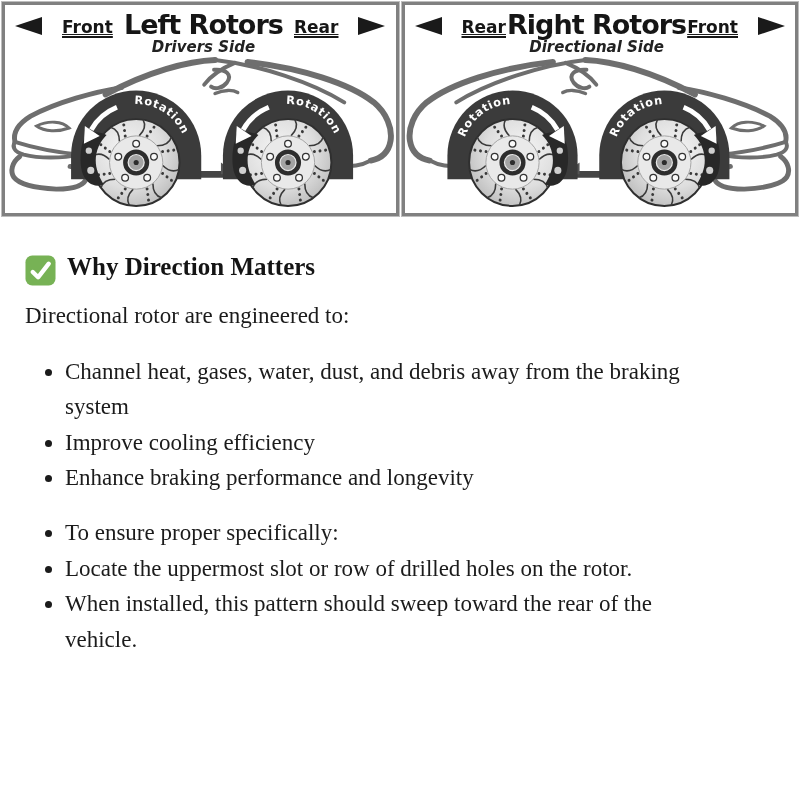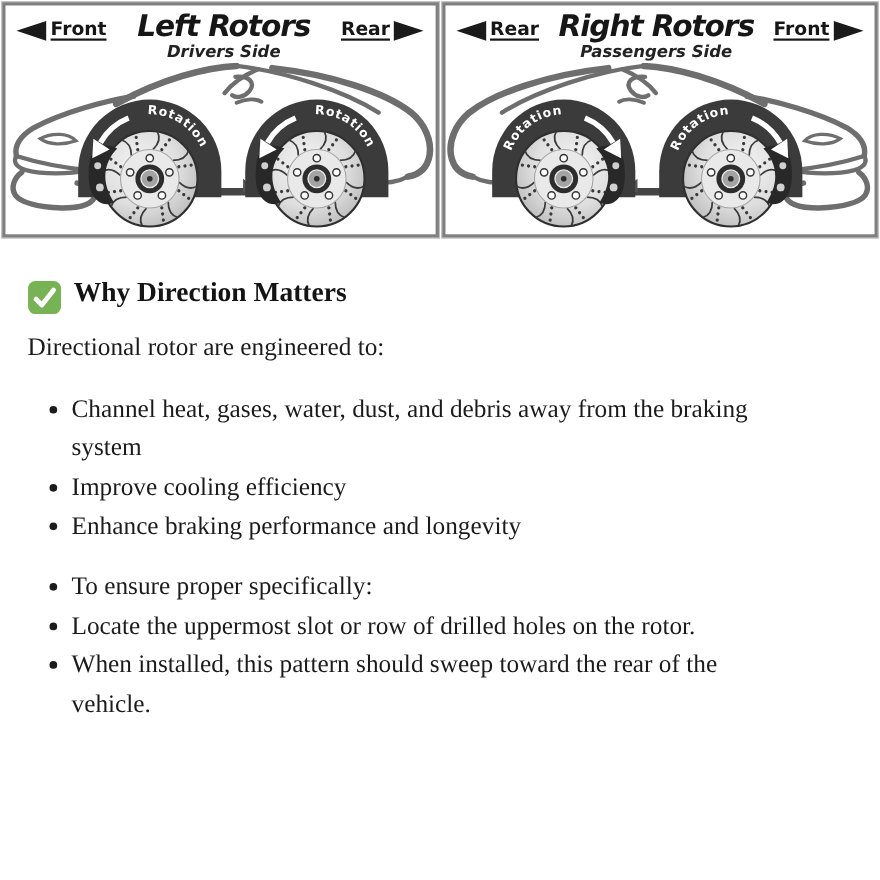--- a/index.html
+++ b/index.html
@@ -3,27 +3,27 @@
 <meta charset="utf-8">
 <style>
   html,body{margin:0;padding:0;background:#fff;}
   body{width:800px;font-family:"Liberation Serif",serif;color:#1b1b1b;}
   .page{width:800px;}
 
   
   .diagram{display:flex;gap:3px;padding:2px;}
   .panel{flex:1;border:3px solid #808080;box-shadow:0 0 0 1px #bdbdbd;background:#fff;overflow:hidden;}
   .panel-header{display:flex;align-items:flex-start;justify-content:space-between;height:52px;padding:8px 10px 0 10px;box-sizing:border-box;}
-  .dir{display:flex;align-items:flex-end;gap:4px;margin-top:4px;}
+  .dir{display:flex;align-items:flex-start;gap:20px;margin-top:4px;text-decoration:underline;}
   .dir-label{font-family:"DejaVu Sans","Liberation Sans",sans-serif;font-weight:bold;font-size:17px;color:#161616;text-decoration:underline;text-decoration-thickness:2px;text-underline-offset:3px;}
   .tri{width:0;height:0;display:inline-block;}
   .tri-left{border-top:9px solid transparent;border-bottom:9px solid transparent;border-right:27px solid #1a1a1a;}
   .tri-right{border-top:9px solid transparent;border-bottom:9px solid transparent;border-left:27px solid #1a1a1a;}
   .titles{text-align:center;margin-top:-2px;}
-  .panel-title{font-family:"DejaVu Sans","Liberation Sans",sans-serif;font-weight:800;font-size:27px;letter-spacing:-1px;color:#161616;line-height:1.05;font-style:italic;}
+  .panel-title{font-family:"DejaVu Sans","Liberation Sans",sans-serif;font-weight:800;font-size:27px;letter-spacing:-1px;color:#161616;line-height:1.05;}
   .panel-sub{font-family:"DejaVu Sans","Liberation Sans",sans-serif;font-weight:bold;font-style:italic;font-size:15px;color:#222;line-height:1.1;}
   .car-svg{display:block;width:100%;height:auto;}
 
   
   .content{padding:6px 25px 14px 25px;font-size:23px;line-height:1.54;}
   .content p{margin:12px 0 20px;}
   .intro{max-width:695px;}
   .h-check{display:flex;align-items:flex-end;gap:11px;font-size:25px;font-weight:bold;margin:24px 0 10px;color:#141414;}
   .h-find{display:flex;align-items:center;gap:8px;font-size:24px;font-weight:normal;margin:26px 0 12px;color:#1b1b1b;}
   .icon-check{width:31px;height:31px;flex:0 0 auto;}
@@ -162,21 +162,21 @@
     </section>
 
     <section class="panel">
       <header class="panel-header">
         <div class="dir">
           <span class="tri tri-left"></span>
           <span class="dir-label">Rear</span>
         </div>
         <div class="titles">
           <div class="panel-title">Right Rotors</div>
-          <div class="panel-sub">Passengers Side</div>
+          <div class="panel-sub">Directional Side</div>
         </div>
         <div class="dir">
           <span class="dir-label">Front</span>
           <span class="tri tri-right"></span>
         </div>
       </header>
 
       <svg class="car-svg" viewBox="0 0 396 158" xmlns="http://www.w3.org/2000/svg">
         <use href="#carBody" transform="translate(396,0) scale(-1,1)"></use>
         <use href="#wheelR" transform="translate(109,100)"></use>

